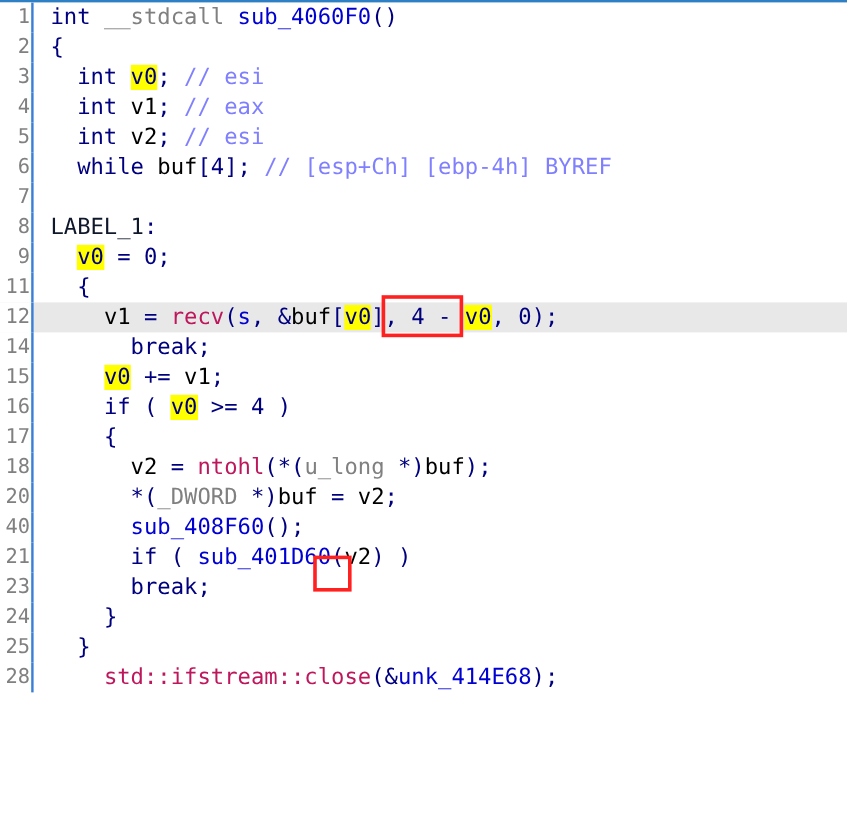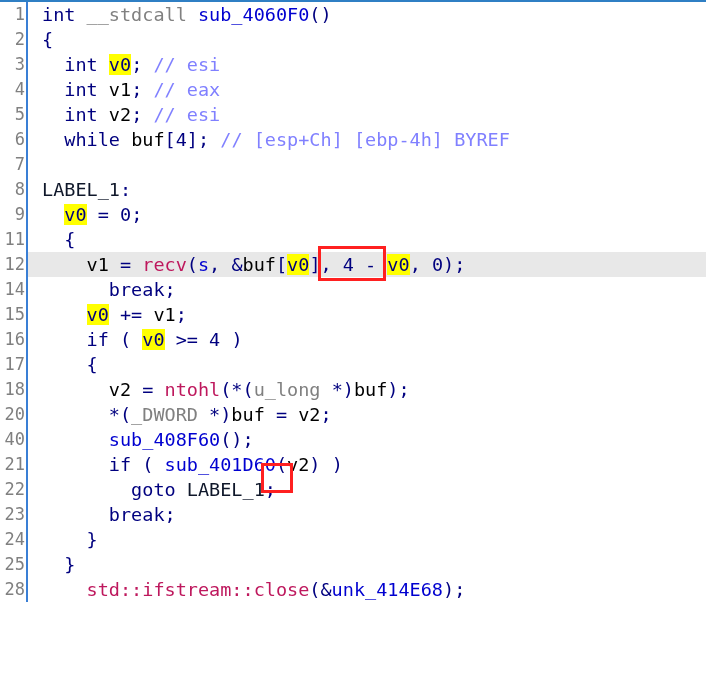--- a/index.html
+++ b/index.html
@@ -99,21 +99,20 @@
       <div class="line"><div class="gutter">11</div><div class="sep"></div><div class="code">  <span class="t-punct">{</span></div></div>
       <div class="line current"><div class="gutter">12</div><div class="sep"></div><div class="code">    <span class="t-var">v1</span> <span class="t-punct">=</span> <span class="t-lib">recv</span><span class="t-punct">(</span><span class="t-fn">s</span><span class="t-punct">,</span> <span class="t-punct">&amp;</span><span class="t-var">buf</span><span class="t-punct">[</span><span class="t-var hl">v0</span><span class="t-punct">],</span> <span class="t-num">4</span> <span class="t-punct">-</span> <span class="t-var hl">v0</span><span class="t-punct">,</span> <span class="t-num">0</span><span class="t-punct">);</span></div></div>
       <div class="line"><div class="gutter">14</div><div class="sep"></div><div class="code">      <span class="t-key">break</span><span class="t-punct">;</span></div></div>
       <div class="line"><div class="gutter">15</div><div class="sep"></div><div class="code">    <span class="t-var hl">v0</span> <span class="t-punct">+=</span> <span class="t-var">v1</span><span class="t-punct">;</span></div></div>
       <div class="line"><div class="gutter">16</div><div class="sep"></div><div class="code">    <span class="t-key">if</span> <span class="t-punct">(</span> <span class="t-var hl">v0</span> <span class="t-punct">&gt;=</span> <span class="t-num">4</span> <span class="t-punct">)</span></div></div>
       <div class="line"><div class="gutter">17</div><div class="sep"></div><div class="code">    <span class="t-punct">{</span></div></div>
       <div class="line"><div class="gutter">18</div><div class="sep"></div><div class="code">      <span class="t-var">v2</span> <span class="t-punct">=</span> <span class="t-lib">ntohl</span><span class="t-punct">(*(</span><span class="t-type">u_long</span> <span class="t-punct">*)</span><span class="t-var">buf</span><span class="t-punct">);</span></div></div>
       <div class="line"><div class="gutter">20</div><div class="sep"></div><div class="code">      <span class="t-punct">*(</span><span class="t-type">_DWORD</span> <span class="t-punct">*)</span><span class="t-var">buf</span> <span class="t-punct">=</span> <span class="t-var">v2</span><span class="t-punct">;</span></div></div>
       <div class="line"><div class="gutter">40</div><div class="sep"></div><div class="code">      <span class="t-fn">sub_408F60</span><span class="t-punct">();</span></div></div>
       <div class="line"><div class="gutter">21</div><div class="sep"></div><div class="code">      <span class="t-key">if</span> <span class="t-punct">(</span> <span class="t-fn">sub_401D60</span><span class="t-punct">(</span><span class="t-var">v2</span><span class="t-punct">)</span> <span class="t-punct">)</span></div></div>
-      <div class="line"><div class="gutter">22</div><div class="sep"></div><div class="code">        <span class="t-key">goto</span> <span class="t-lbl">LABEL_1</span><span class="t-punct">;</span></div></div>
       <div class="line"><div class="gutter">23</div><div class="sep"></div><div class="code">      <span class="t-key">break</span><span class="t-punct">;</span></div></div>
       <div class="line"><div class="gutter">24</div><div class="sep"></div><div class="code">    <span class="t-punct">}</span></div></div>
       <div class="line"><div class="gutter">25</div><div class="sep"></div><div class="code">  <span class="t-punct">}</span></div></div>
       <div class="line"><div class="gutter">28</div><div class="sep"></div><div class="code">    <span class="t-lib">std::ifstream::close</span><span class="t-punct">(&amp;</span><span class="t-fn">unk_414E68</span><span class="t-punct">);</span></div></div>
     </div>
   <div id="annotation-layer">
       <div class="redbox" style="left: 318px; top: 244px; width: 68px; height: 35px; border-color: rgb(255, 32, 32);"></div>
       <div class="redbox" style="left: 261px; top: 461px; width: 32px; height: 30px; border-color: rgb(255, 32, 32);"></div>
     </div>
 </div>

